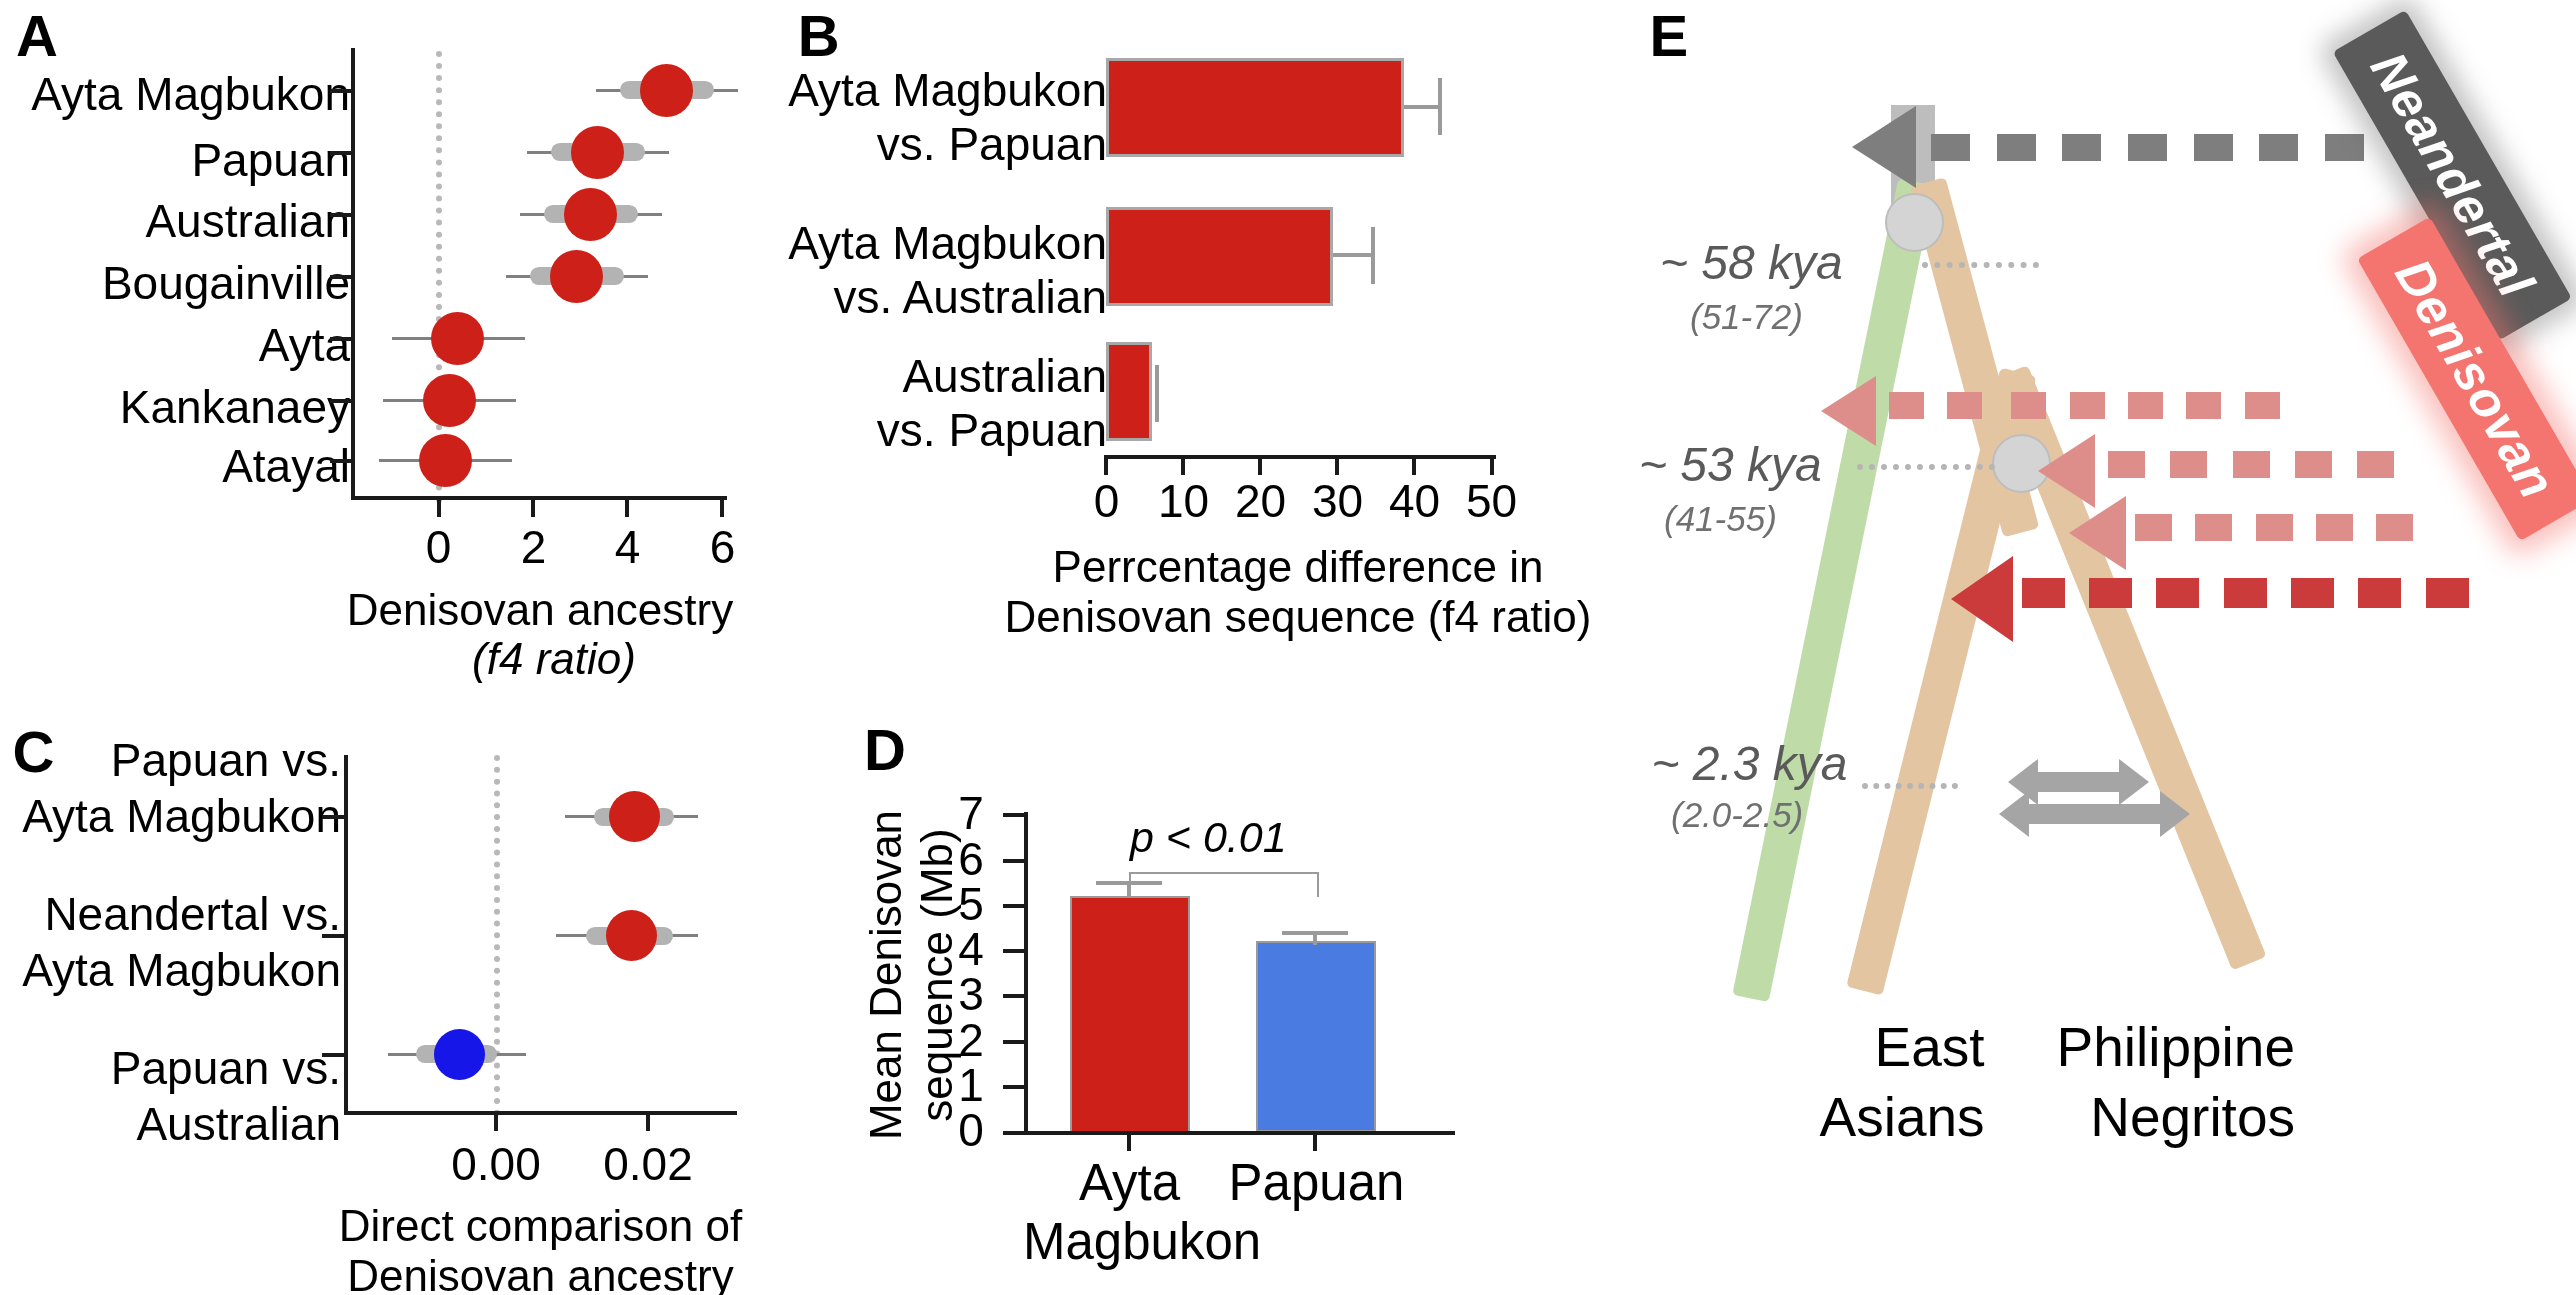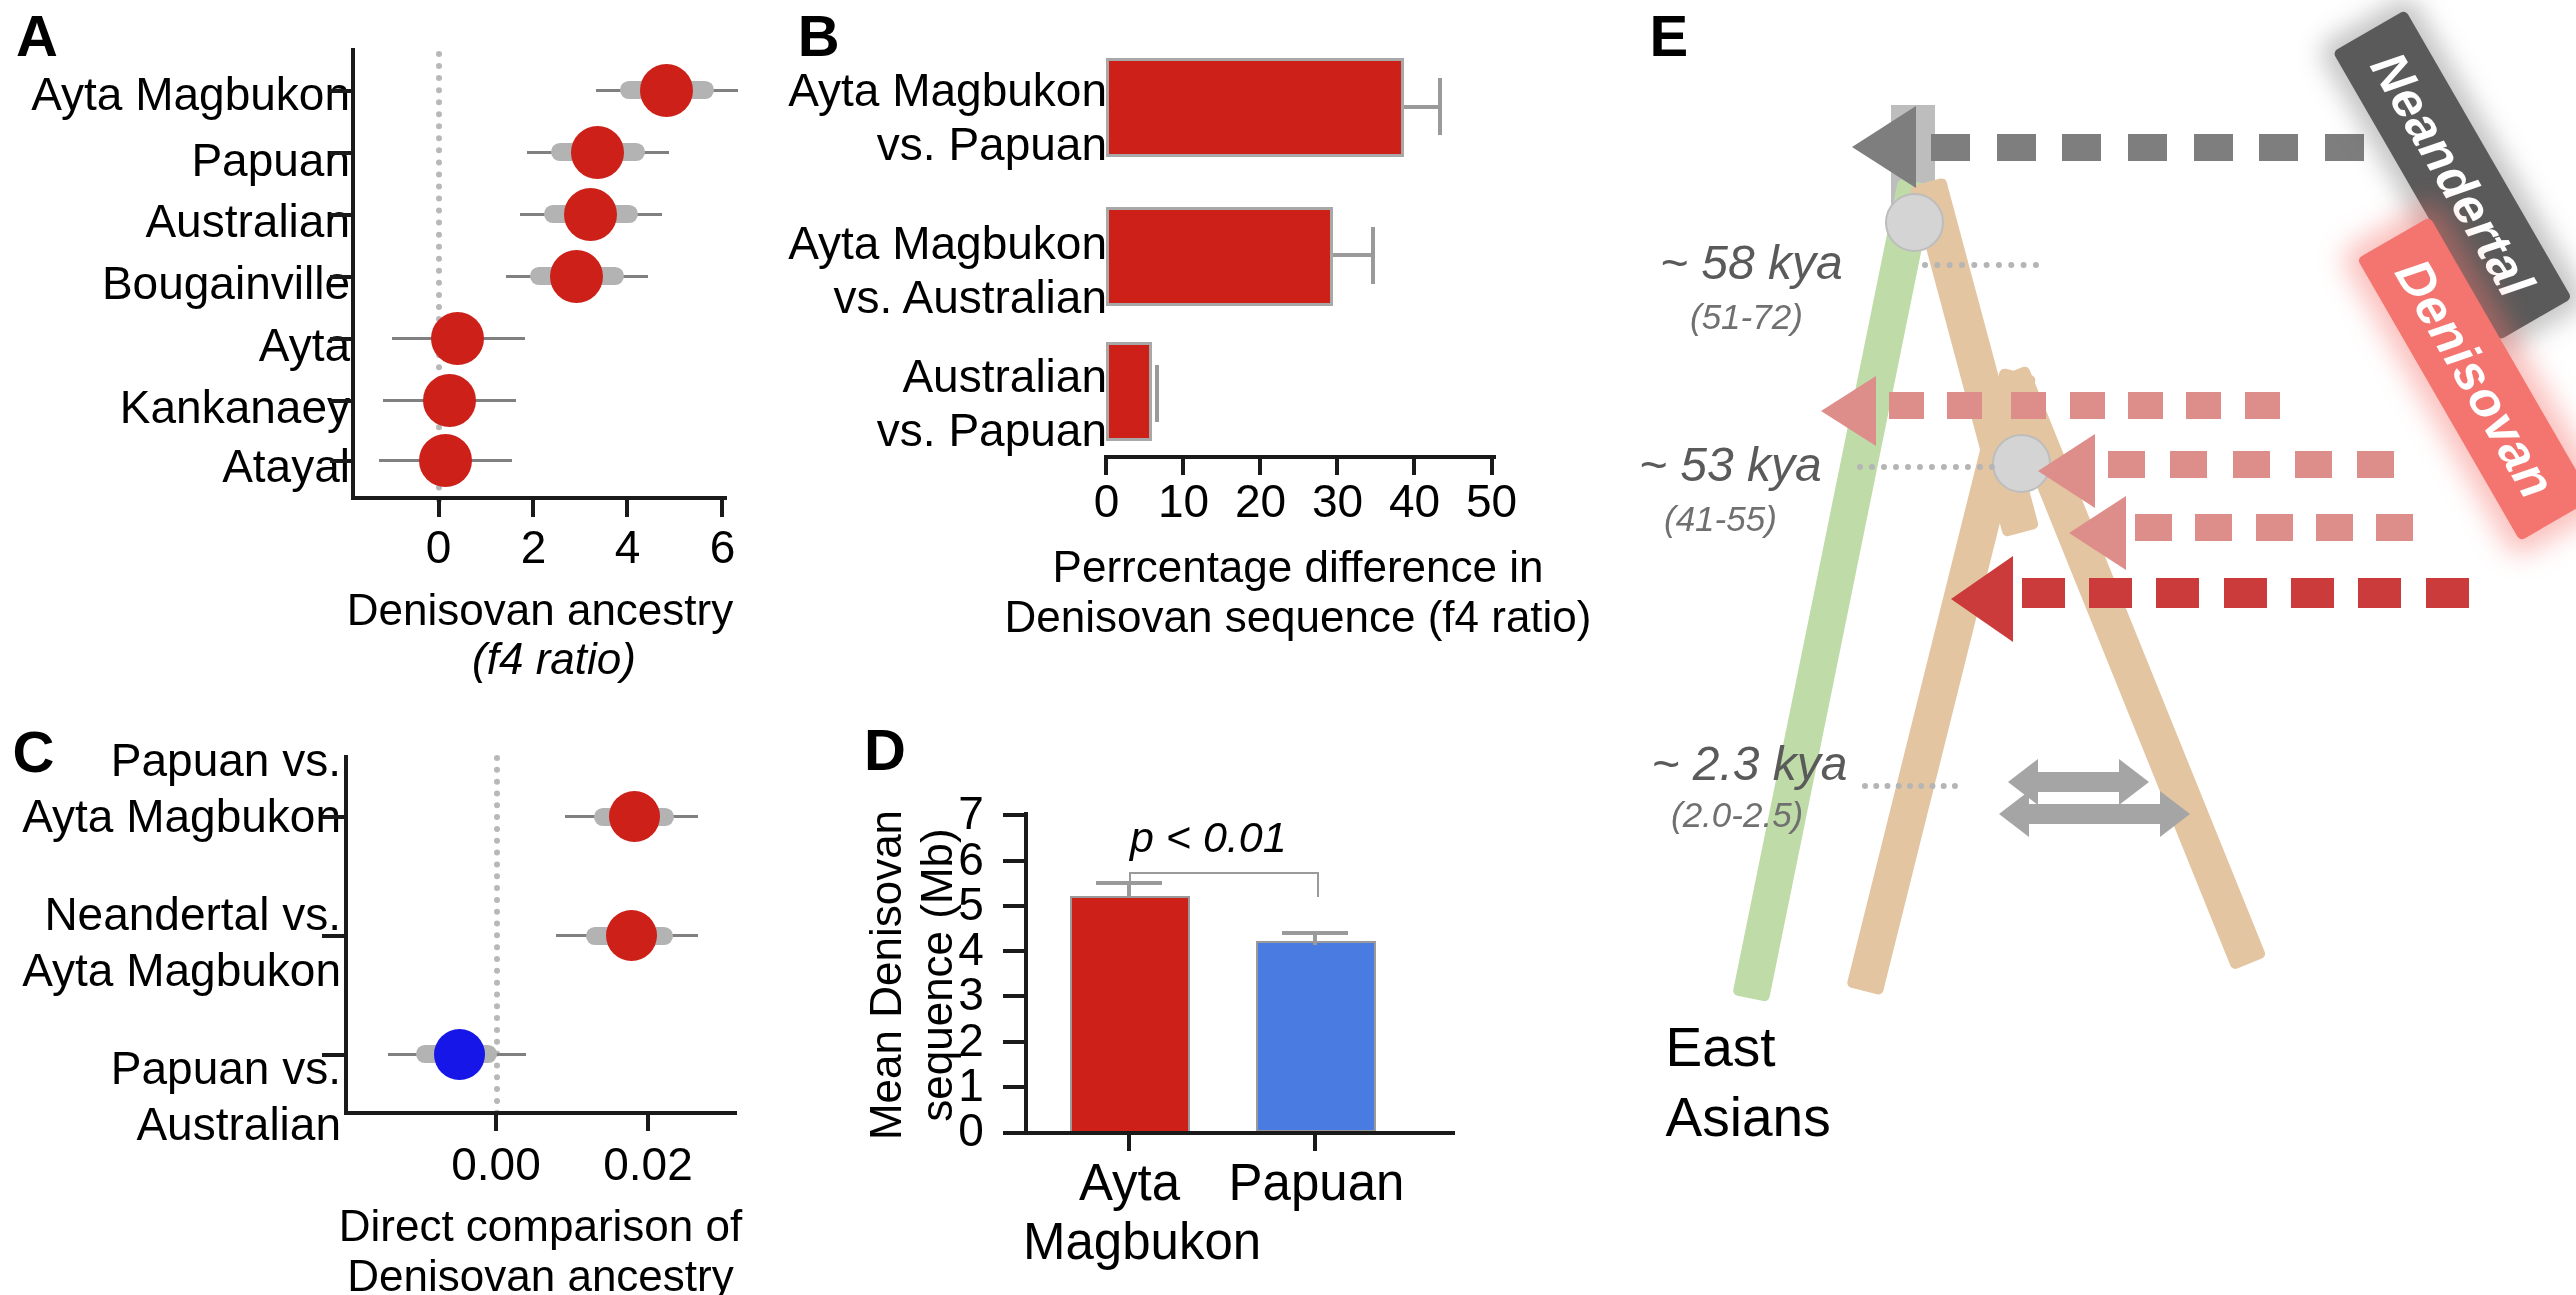--- a/index.html
+++ b/index.html
@@ -33,21 +33,21 @@
   .node{position:absolute;border-radius:50%;background:#d4d4d4;border:2.7px solid #bdbdbd;}
   .dseg{position:absolute;height:26.6px;}
   .arrowL{position:absolute;width:0;height:0;border-top:41px solid transparent;
           border-bottom:41px solid transparent;}
   .banner{position:absolute;color:#fff;font-style:italic;font-weight:bold;
           font-size:51px;text-align:center;white-space:nowrap;
           padding:12.4px 30px;border-radius:5.3px;letter-spacing:0.9px;}
   .kya{position:absolute;font-style:italic;font-size:48px;color:#5a5a5a;line-height:1.0;white-space:nowrap;}
   .kyasub{position:absolute;font-style:italic;font-size:35px;color:#707070;line-height:1.0;white-space:nowrap;}
   .leader{position:absolute;height:0;border-top:6.2px dotted #b5b5b5;}
-  .tipname{position:absolute;font-size:55px;text-align:left;line-height:1.05;}
+  .tipname{position:absolute;font-size:55px;text-align:right;line-height:1.05;}
   .gtarrow{position:absolute;height:19.5px;background:#a5a5a5;}
   .gtheadL{position:absolute;width:0;height:0;border-top:23px solid transparent;
            border-bottom:23px solid transparent;border-right:30px solid #a5a5a5;}
   .gtheadR{position:absolute;width:0;height:0;border-top:23px solid transparent;
            border-bottom:23px solid transparent;border-left:30px solid #a5a5a5;}
 
   .pval{position:absolute;font-style:italic;font-size:43px;white-space:nowrap;}
   .brk{position:absolute;border:2.7px solid #9a9a9a;border-bottom:none;}
   .ylabrot{position:absolute;font-size:44px;white-space:nowrap;
            transform:rotate(-90deg);transform-origin:left top;line-height:1.12;text-align:center;}
@@ -374,14 +374,18 @@
   <div>
     <div class="gtarrow" style="left:390px;top:804px;width:131px;"></div>
     <div class="gtheadL" style="left:360px;top:791px;"></div>
     <div class="gtheadR" style="left:521px;top:791px;"></div>
   </div>
 
   <div style="position:absolute;left:26.6px;top:1019px;width:319px;text-align:center;">
     <div class="tipname" style="position:relative;">East</div>
     <div class="tipname" style="position:relative;margin-top:12.4px;">Asians</div>
   </div>
+  <div style="position:absolute;left:266px;top:1019px;width:390px;text-align:center;">
+    <div class="tipname" style="position:relative;">Philippine</div>
+    <div class="tipname" style="position:relative;margin-top:12.4px;">Negritos</div>
+  </div>
 </div>
 
 
 </body></html>

